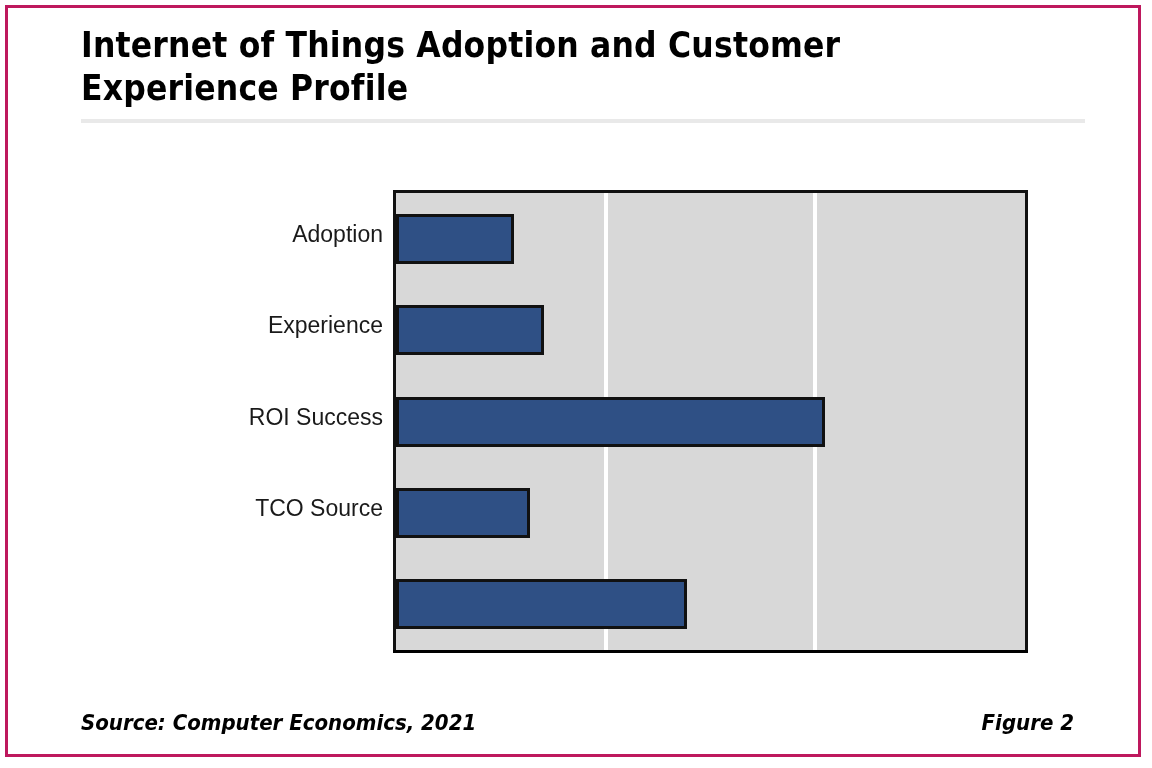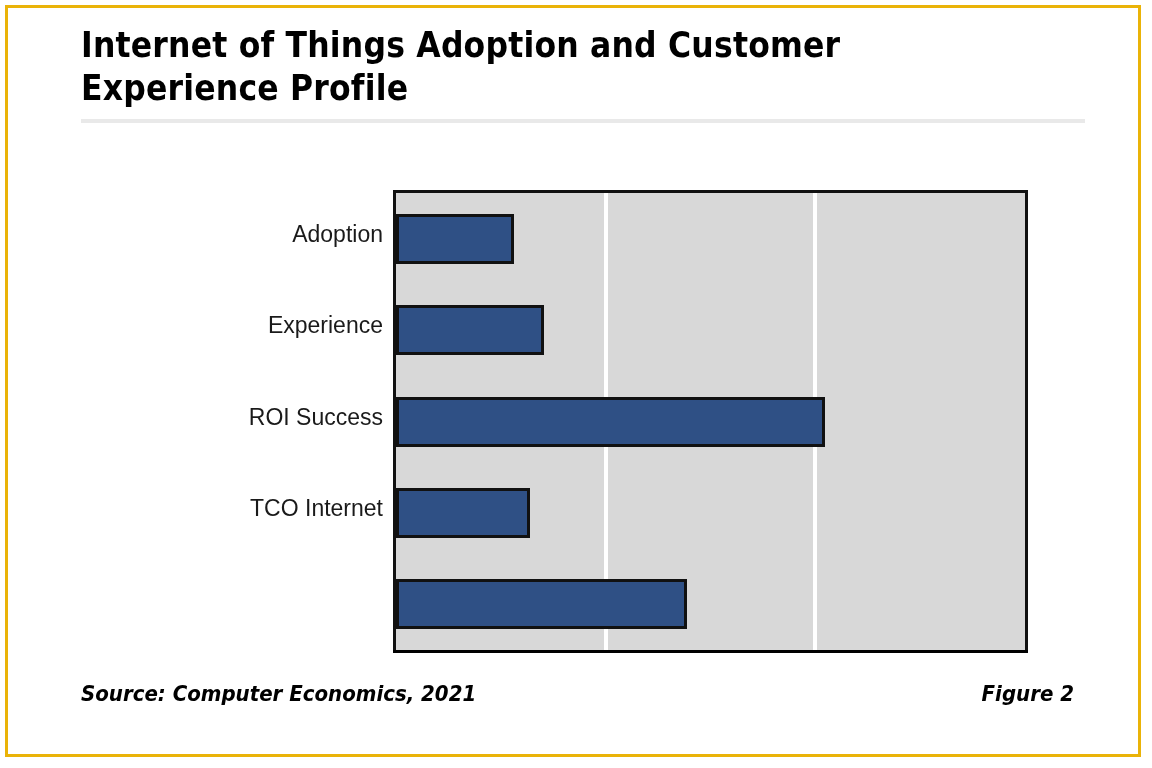--- a/index.html
+++ b/index.html
@@ -15,21 +15,21 @@
     overflow: hidden;
   }
 
   
   #figure-frame {
     position: absolute;
     left: 5px;
     top: 5px;
     width: 1136px;   
     height: 752px;   
-    border: 3px solid #eab308;
+    border: 3px solid #be185d;
     box-sizing: border-box;
     background: #ffffff;
   }
 
   
   #title-block {
     position: absolute;
     left: 73px;
     top: 16px;
     width: 900px;
@@ -135,21 +135,21 @@
     top: 0;
     transform: translateX(-50%);
     font-size: 23px;
     color: #1a1a1a;
     white-space: nowrap;
   }
 
   
   #footer-source, #footer-figure {
     position: absolute;
-    top: 673px;
+    top: 702px;
     font-family: "DejaVu Sans Condensed", "Liberation Sans Narrow", "Liberation Sans", sans-serif;
     font-size: 22px;
     font-weight: bold;
     font-style: italic;
     color: #000000;
     white-space: nowrap;
   }
   #footer-source { left: 73px; }
   #footer-figure { right: 64px; }
 </style>
@@ -164,21 +164,21 @@
   </div>
 
   <div id="title-rule"></div>
 
   <div id="plot-wrap">
 
     <div id="cat-labels">
         <div class="cat-label" style="top: 30.7px; color: rgb(26, 26, 26);">Adoption</div>
         <div class="cat-label" style="top: 122.1px; color: rgb(26, 26, 26);">Experience</div>
         <div class="cat-label" style="top: 213.5px; color: rgb(26, 26, 26);">ROI Success</div>
-        <div class="cat-label" style="top: 304.9px; color: rgb(26, 26, 26);">TCO Internet</div>
+        <div class="cat-label" style="top: 304.9px; color: rgb(26, 26, 26);">TCO Source</div>
       </div>
 
     <div id="plot-area">
 
     <div class="gridline" style="left: 207.667px; background: rgb(255, 255, 255);"></div>
         <div class="gridline" style="left: 417.333px; background: rgb(255, 255, 255);"></div>
         <div class="bar" style="top: 20.7px; width: 118.252px; height: 50px; background: rgb(47, 80, 133); border-color: rgb(17, 17, 17);"></div>
         <div class="bar" style="top: 112.1px; width: 147.815px; height: 50px; background: rgb(47, 80, 133); border-color: rgb(17, 17, 17);"></div>
         <div class="bar" style="top: 203.5px; width: 428.978px; height: 50px; background: rgb(47, 80, 133); border-color: rgb(17, 17, 17);"></div>
         <div class="bar" style="top: 294.9px; width: 133.977px; height: 50px; background: rgb(47, 80, 133); border-color: rgb(17, 17, 17);"></div>

